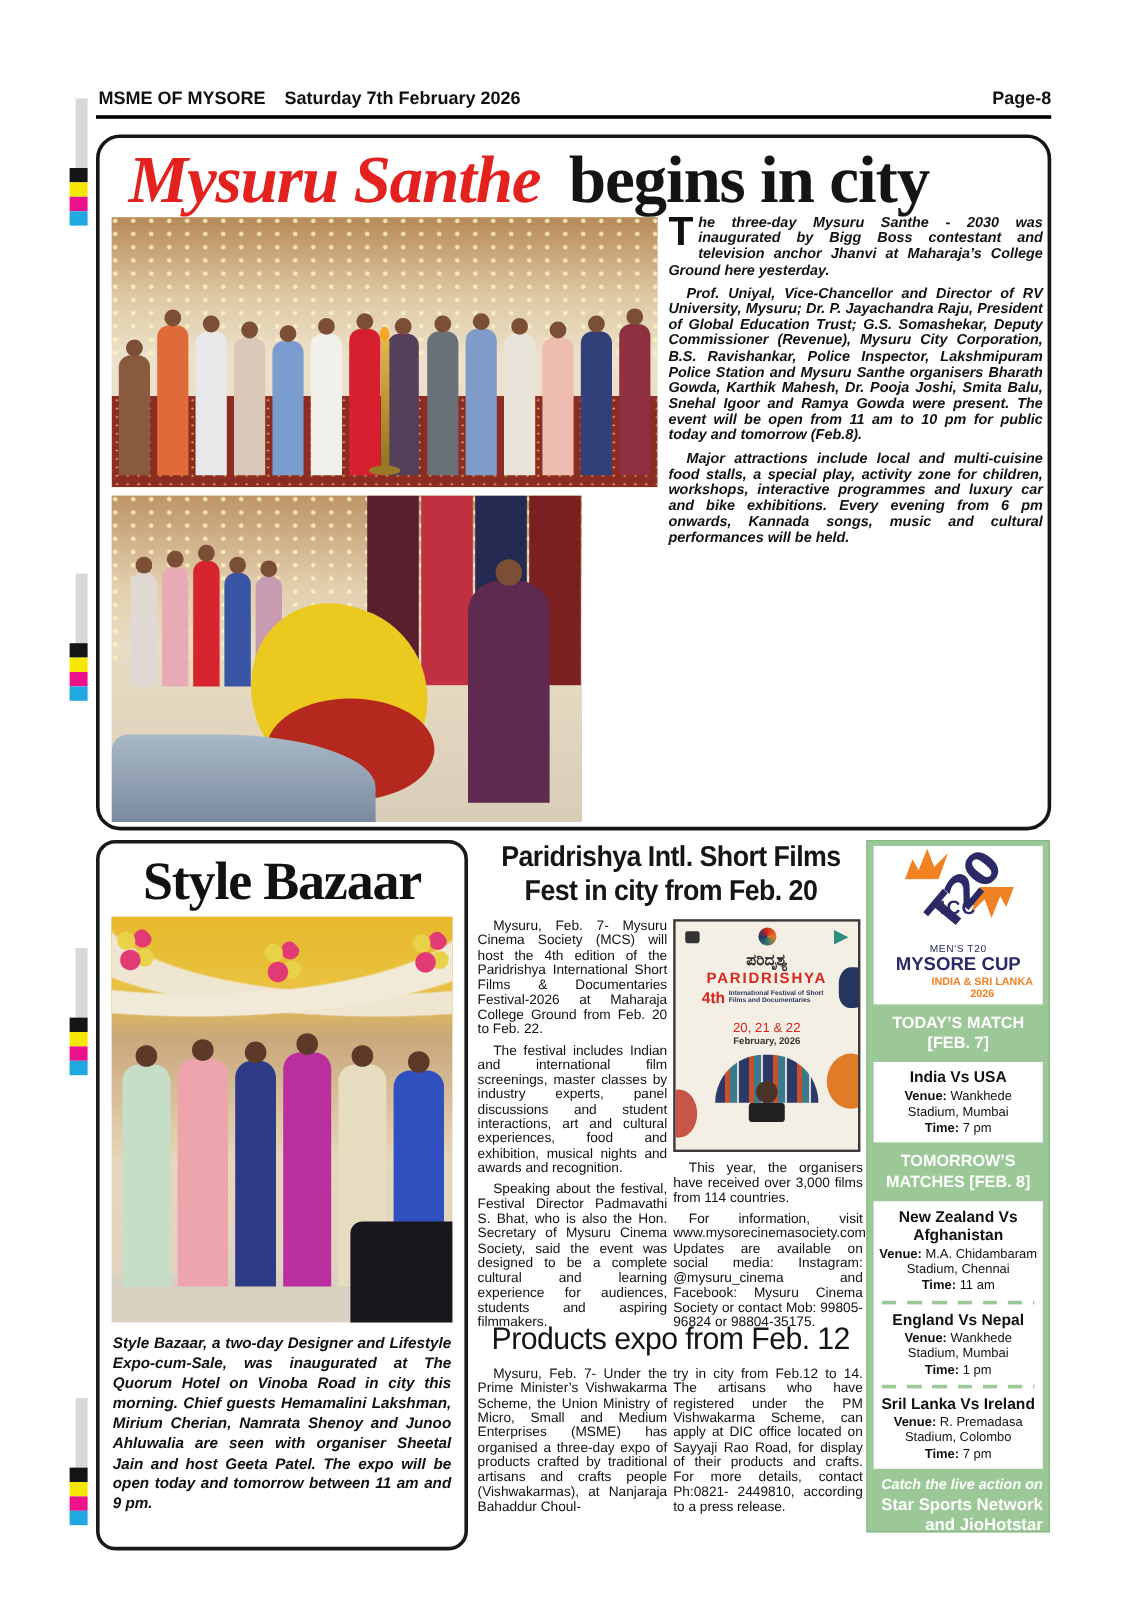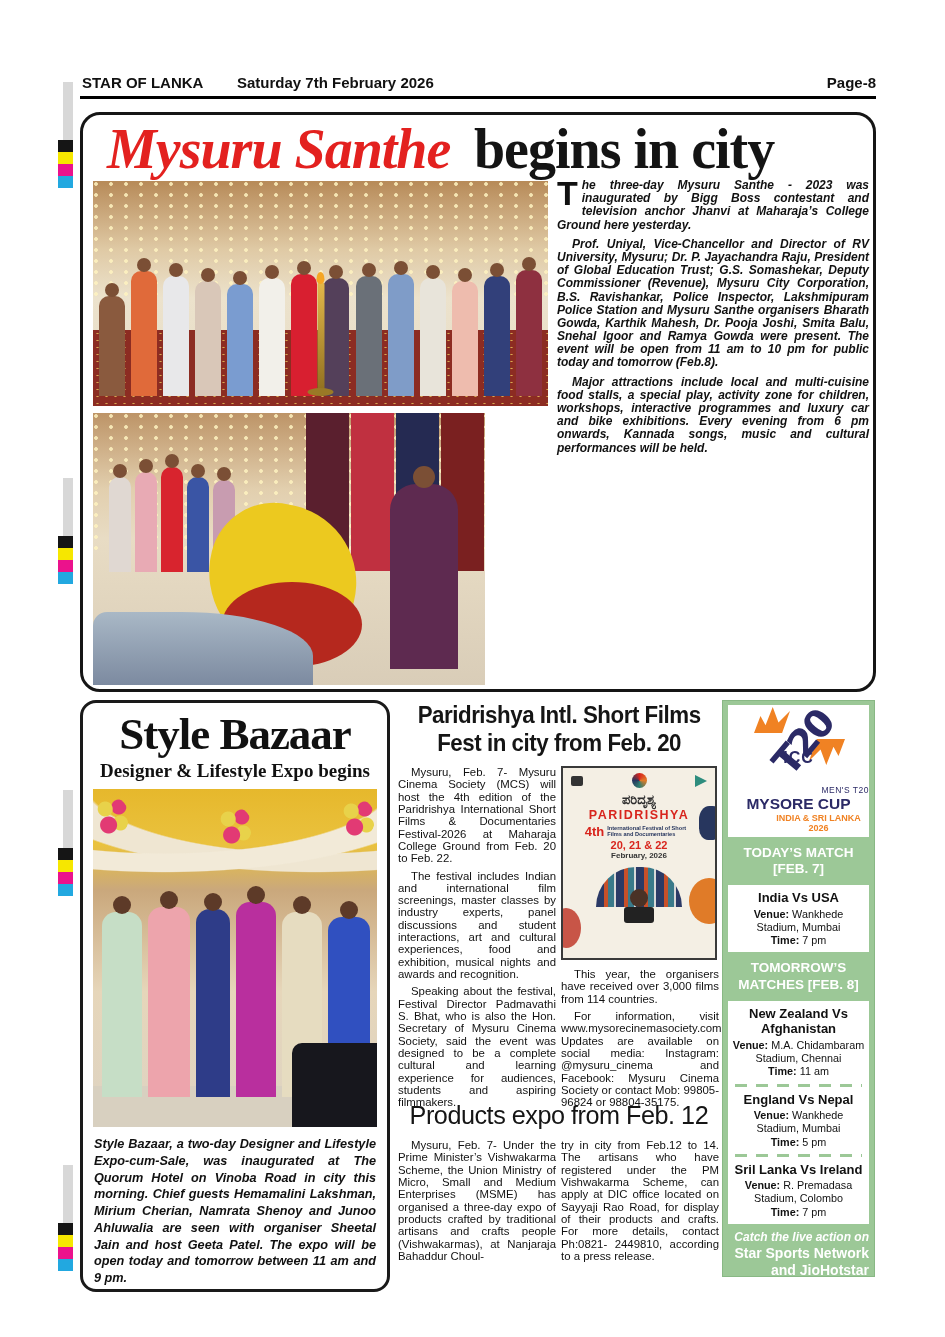--- a/index.html
+++ b/index.html
@@ -140,21 +140,21 @@
     background:conic-gradient(#d8251d,#e07b28,#2e7d6e,#27365e,#d8251d);
     box-shadow:inset 0 0 0 3px rgba(255,255,255,.0);}
   .fourth-icon{width:0;height:0;border-left:12px solid #2e8d7e;border-top:6px solid rgba(0,0,0,0);
     border-bottom:6px solid rgba(0,0,0,0);}
   .p-kannada{font-size:13px;font-weight:bold;color:#2e2e2e;margin-top:4px;line-height:15px;}
   .p-title{font-size:12.5px;font-weight:bold;color:#d8251d;letter-spacing:1.5px;margin-top:2px;}
   .p-edrow{margin-top:2px;line-height:10px;}
   .p-ed{color:#d8251d;font-weight:bold;font-size:13px;vertical-align:middle;}
   .p-sub{display:inline-block;width:86px;font-size:5.6px;font-weight:bold;color:#27365e;
     text-align:left;vertical-align:middle;margin-left:3px;line-height:6.5px;}
-  .p-dates{font-size:11px;font-weight:bold;color:#d8251d;margin-top:2px;}
+  .p-dates{font-size:11px;font-weight:normal;color:#d8251d;margin-top:14px;}
   .p-month{font-size:8px;font-weight:bold;color:#333;margin-top:1px;}
   .collage{position:relative;margin:6px auto 0;width:100px;height:58px;}
   .film-arc{position:absolute;left:7px;top:0;width:86px;height:40px;border-radius:43px 43px 0 0;
     background:repeating-linear-gradient(90deg,#2b3a66 0 8px,#c8502a 8px 12px,#3a7a8a 12px 18px,#d8d8d8 18px 20px);}
   .fig-head{position:absolute;left:50%;top:22px;transform:translateX(-50%);
     width:18px;height:18px;border-radius:50%;background:#4a3226;}
   .fig-cam{position:absolute;left:50%;top:40px;transform:translateX(-50%);
     width:30px;height:16px;background:#222;border-radius:3px;}
 
   
@@ -169,21 +169,21 @@
   .logo-box{background:#fff;height:132px;position:relative;flex:0 0 auto;}
   .t20-text{position:absolute;left:40px;top:16px;font-weight:bold;font-size:38px;color:#2b2a66;
     letter-spacing:-3px;transform:rotate(-50deg);font-family:"DejaVu Sans",sans-serif;}
   .flame{position:absolute;background:#f08223;}
   .flame.f1{left:26px;top:2px;width:36px;height:26px;
     clip-path:polygon(0 100%,18% 35%,32% 70%,52% 0,68% 60%,100% 15%,78% 100%);}
   .flame.f2{right:24px;top:34px;width:36px;height:26px;transform:rotate(180deg);
     clip-path:polygon(0 100%,18% 35%,32% 70%,52% 0,68% 60%,100% 15%,78% 100%);}
   .icc{position:absolute;left:0;right:0;top:44px;text-align:center;font-weight:bold;
     font-size:16px;color:#2b2a66;letter-spacing:1px;}
-  .mens{position:absolute;left:0;right:0;top:80px;text-align:right;font-size:8.5px;color:#2b2a66;letter-spacing:.5px;}
+  .mens{position:absolute;left:0;right:0;top:80px;text-align:center;font-size:8.5px;color:#2b2a66;letter-spacing:.5px;}
   .wc{position:absolute;left:0;right:0;top:90px;text-align:center;font-weight:bold;font-size:15.5px;color:#2b2a66;}
   .host{position:absolute;left:0;right:0;top:108px;text-align:center;font-weight:bold;font-size:9px;color:#f08223;margin-left:40px;}
   .banner{color:#fff;font-weight:bold;font-size:13.5px;line-height:1.2;text-align:center;padding:4px 0;flex:0 0 auto;}
   .match-box{background:#fff;text-align:center;padding:5px 3px;font-size:10.8px;line-height:1.22;flex:0 0 auto;}
   .teams{font-weight:bold;font-size:13px;line-height:1.2;margin-bottom:2px;color:#111;}
   .lbl{font-weight:bold;}
   .dash-div{height:3px;margin:5px 4px;
     background:repeating-linear-gradient(90deg,#9cc897 0 12px,rgba(0,0,0,0) 12px 21px);}
   .panel-foot{text-align:right;color:#fff;padding:2px 0 4px;flex:0 0 auto;}
   .pf-it{font-weight:bold;font-style:italic;font-size:12px;}
@@ -215,21 +215,21 @@
 </div>
 <div class="regmark" style="top:1165px">
   <div class="regbar"></div>
   <div class="sw k"></div>
   <div class="sw y"></div>
   <div class="sw m"></div>
   <div class="sw c"></div>
 </div>
 
 <div class="masthead">
-  <span class="mh-title">STAR OF LANKA</span>
+  <span class="mh-title">MSME OF MYSORE</span>
   <span class="mh-date">Saturday 7th February 2026</span>
   <span class="mh-page">Page-8</span>
 </div>
 
 <div class="lead-block">
   <div class="lead-headline">
     <span class="hl-red">Mysuru Santhe</span>
     <span class="hl-black">begins in city</span>
   </div>
 
@@ -250,21 +250,21 @@
       <div class="person" style="height:118px;background:#e8e4da"></div>
       <div class="person" style="height:115px;background:#eebcae"></div>
       <div class="person" style="height:120px;background:#32407a"></div>
       <div class="person" style="height:126px;background:#8e3040"></div>
     </div>
     <div class="lamp"></div>
   </div>
 
   <div class="lead-art">
     <p class="first">
-      <span class="dropcap">T</span><span>he three-day Mysuru Santhe - 2023 was inaugurated by Bigg Boss contestant and television anchor Jhanvi at Maharaja’s College Ground here yesterday.</span>
+      <span class="dropcap">T</span><span>he three-day Mysuru Santhe - 2030 was inaugurated by Bigg Boss contestant and television anchor Jhanvi at Maharaja’s College Ground here yesterday.</span>
     </p>
     <p>Prof. Uniyal, Vice-Chancellor and Director of RV University, Mysuru; Dr. P. Jayachandra Raju, President of Global Education Trust; G.S. Somashekar, Deputy Commissioner (Revenue), Mysuru City Corporation, B.S. Ravishankar, Police Inspector, Lakshmipuram Police Station and Mysuru Santhe organisers Bharath Gowda, Karthik Mahesh, Dr. Pooja Joshi, Smita Balu, Snehal Igoor and Ramya Gowda were present. The event will be open from 11 am to 10 pm for public today and tomorrow (Feb.8).</p>
     <p>Major attractions include local and multi-cuisine food stalls, a special play, activity zone for children, workshops, interactive programmes and luxury car and bike exhibitions. Every evening from 6 pm onwards, Kannada songs, music and cultural performances will be held.</p>
   </div>
 
   <div class="photo photo2">
     <div class="lights"></div>
     <div class="textiles">
       <div style="background:#5a1f2e"></div>
       <div style="background:#c03040"></div>
@@ -281,21 +281,20 @@
     <div class="saree-yellow"></div>
     <div class="saree-red"></div>
     <div class="fabric-pile"></div>
     <div class="purple-lady"></div>
   </div>
 
 </div>
 
 <div class="style-block">
   <div class="style-h serif">Style Bazaar</div>
-  <div class="style-sub serif">Designer &amp; Lifestyle Expo begins</div>
 
   <div class="photo4">
     <div class="drape"></div>
     <div class="flower" style="left:2px;top:8px"></div>
     <div class="flower" style="left:50%;top:18px;transform:translateX(-50%)"></div>
     <div class="flower" style="right:2px;top:10px"></div>
     <div class="people4">
       <div class="person" style="height:185px;width:40px;background:#c6dec6"></div>
       <div class="person" style="height:190px;width:42px;background:#eda4ac"></div>
       <div class="person" style="height:188px;width:34px;background:#2e3c88"></div>
@@ -412,21 +411,21 @@
     </div>
     <div class="dash-div"></div>
     <div>
       <div class="teams">England Vs Nepal</div>
       <div>
         <span class="lbl">Venue:</span>
         <span>Wankhede Stadium, Mumbai</span>
       </div>
       <div>
         <span class="lbl">Time:</span>
-        <span>5 pm</span>
+        <span>1 pm</span>
       </div>
     </div>
     <div class="dash-div"></div>
     <div>
       <div class="teams">Sril Lanka Vs Ireland</div>
       <div>
         <span class="lbl">Venue:</span>
         <span>R. Premadasa Stadium, Colombo</span>
       </div>
       <div>

